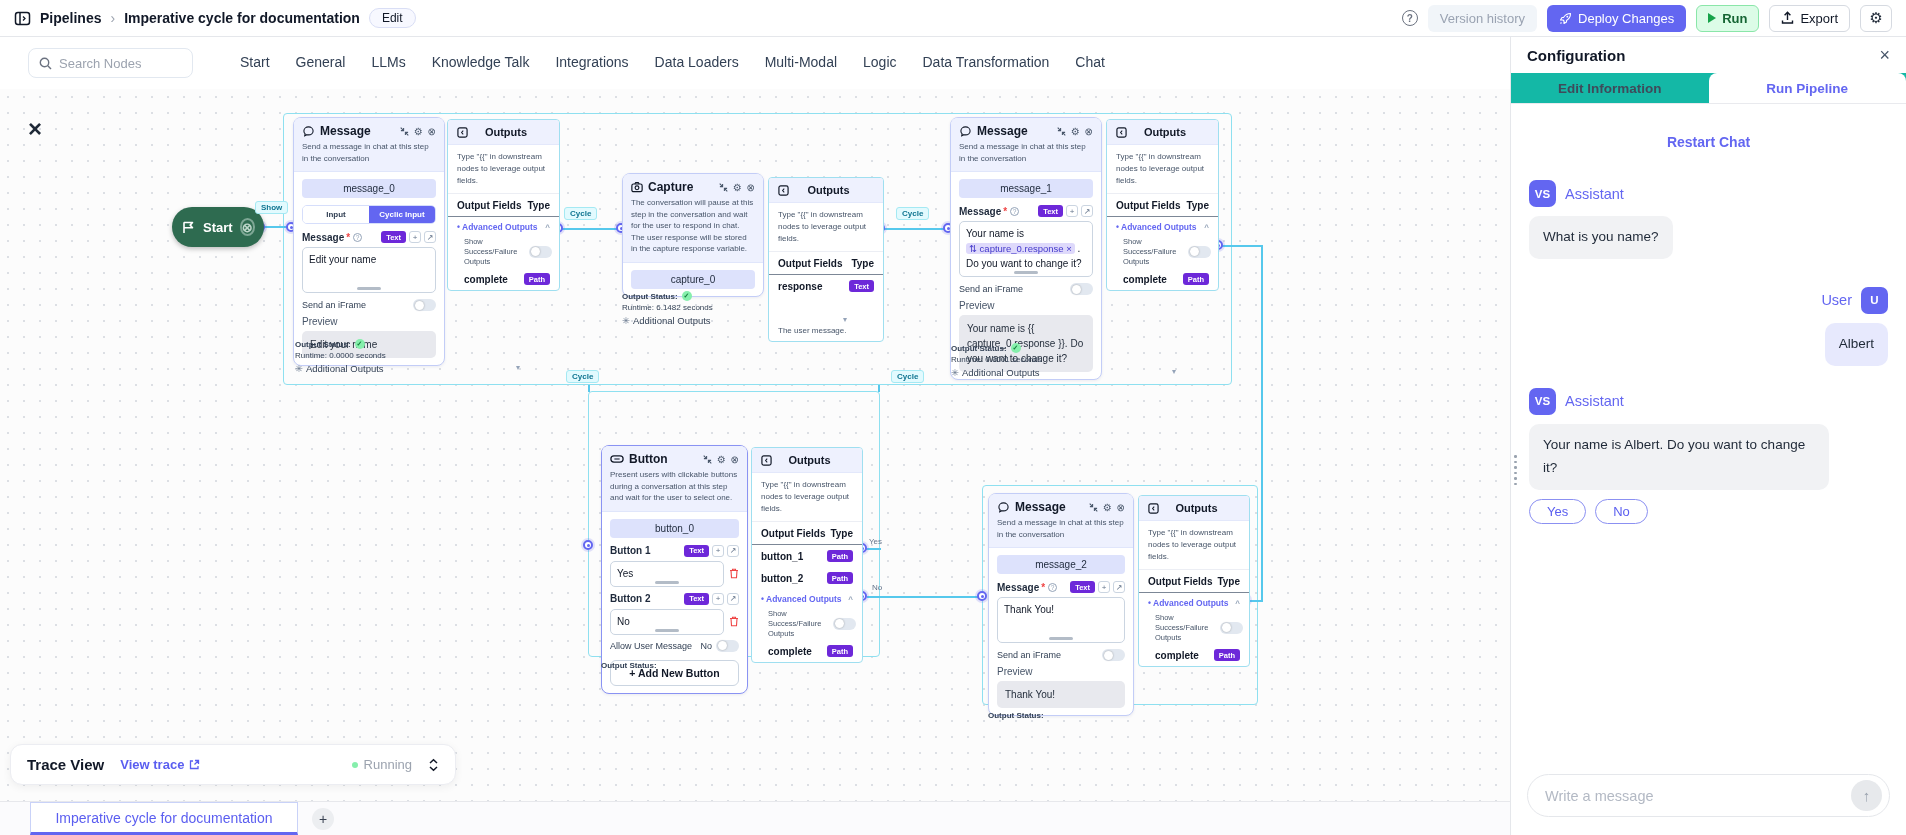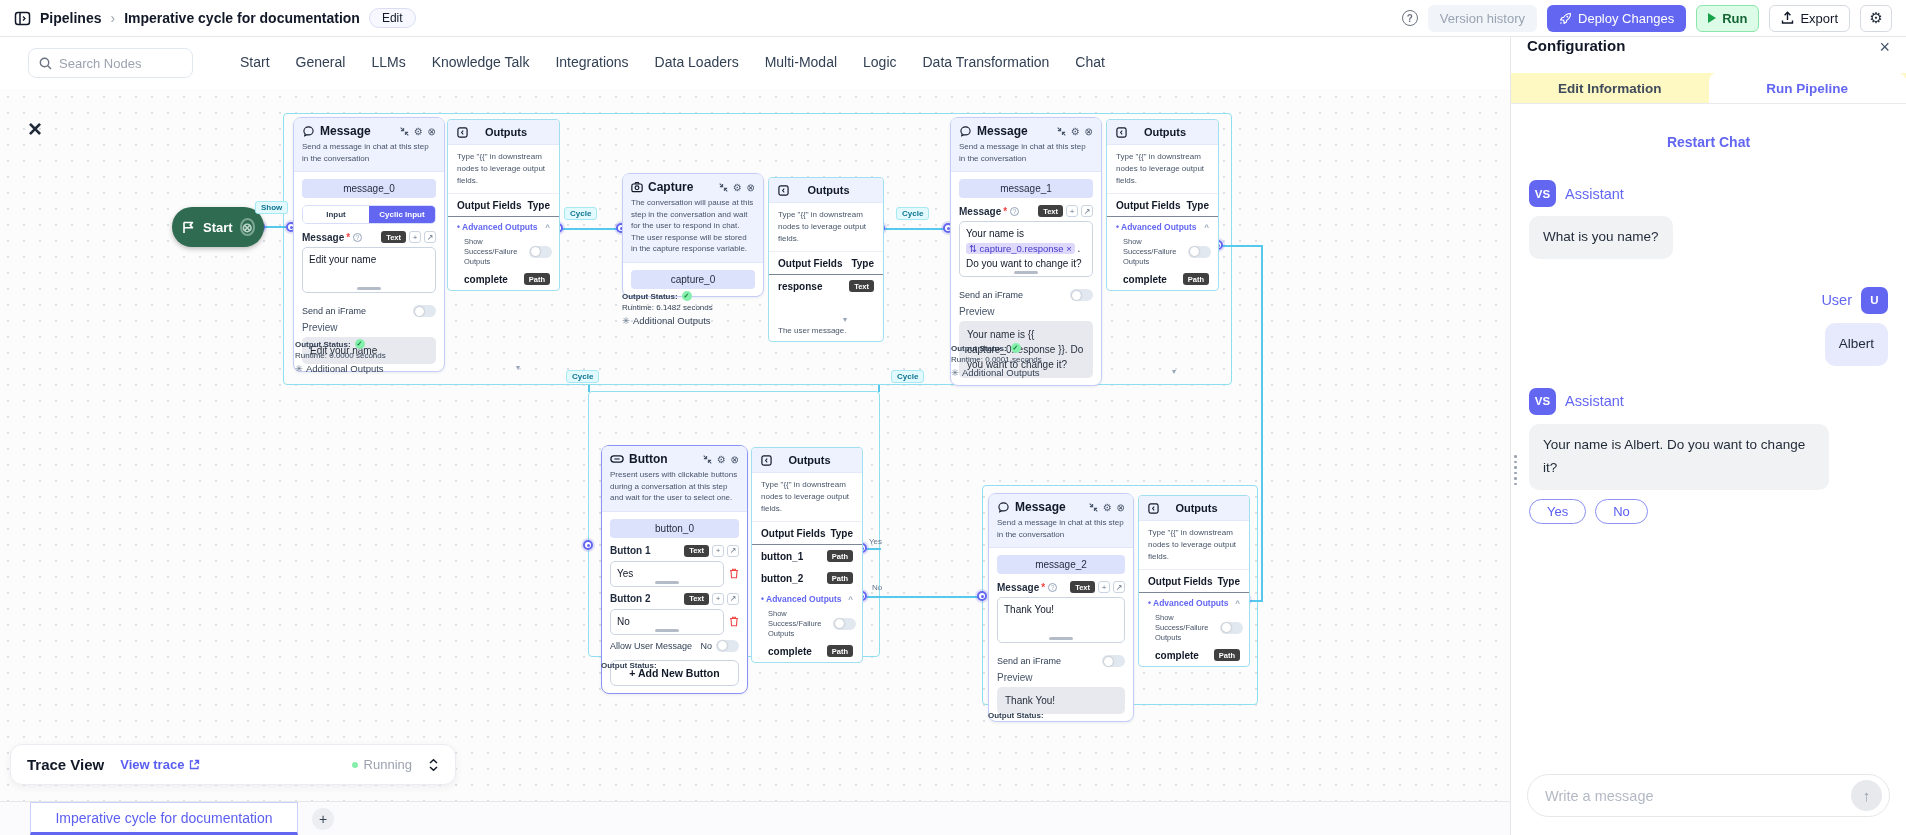--- a/index.html
+++ b/index.html
@@ -59,23 +59,23 @@
   .node-body { padding:7px 8px; }
   .name-pill { background:#dde2fc; border-radius:4px; text-align:center; font-size:10px; color:#1e293b; padding:4px 0; margin-bottom:7px; cursor:text; }
   .seg { display:flex; border:1px solid #d6defb; border-radius:5px; overflow:hidden; margin-bottom:7px; }
   .seg-item { flex:1; text-align:center; font-size:8px; padding:4px 0; background:#fff; color:#334155; font-weight:600; cursor:pointer; }
   .seg-item.active { background:#6366f1; color:#fff; }
   .field-row { display:flex; justify-content:space-between; align-items:center; margin-bottom:4px; }
   .fl { font-size:10px; font-weight:700; color:#1e293b; display:flex; align-items:center; gap:2px; }
   .req { color:#ef4444; font-style:normal; }
   .qm { width:9px; height:9px; border:1px solid #94a3b8; border-radius:50%; color:#94a3b8; font-size:6.5px; display:inline-flex; align-items:center; justify-content:center; font-weight:400; margin-left:1px; }
   .fr { display:flex; gap:3px; align-items:center; }
-  .badge-mini { background:#404040; color:#fff; font-size:7.5px; border-radius:3px; padding:1.5px 5px; font-weight:600; }
+  .badge-mini { background:#6d28d9; color:#fff; font-size:7.5px; border-radius:3px; padding:1.5px 5px; font-weight:600; }
   .mini-btn { width:12px; height:12px; border:1px solid #cbd5e1; border-radius:3px; display:inline-flex; align-items:center; justify-content:center; font-size:8px; color:#64748b; background:#fff; cursor:pointer; }
-  .ta { border:1px solid #cbd5e1; border-radius:5px; min-height:46px; padding:4px 6px; font-size:10px; color:#111827; position:relative; background:#fff; margin-bottom:12px; line-height:1.5; cursor:text; }
+  .ta { border:1px solid #cbd5e1; border-radius:5px; min-height:46px; padding:4px 6px; font-size:10px; color:#111827; position:relative; background:#fff; margin-bottom:6px; line-height:1.5; cursor:text; }
   .ta::after { content:""; position:absolute; bottom:2px; left:50%; transform:translateX(-50%); width:24px; height:3px; background:#9aa5b4; border-radius:2px; opacity:.75; }
   .ta.small { min-height:26px; }
   .chip { background:#ded9fb; color:#4338ca; border-radius:3px; padding:0 3px; font-size:9.5px; white-space:nowrap; }
   .toggle-row { display:flex; justify-content:space-between; align-items:center; font-size:9px; color:#334155; margin:5px 0 2px; }
   .toggle { width:23px; height:12px; background:#e2e8f0; border-radius:7px; position:relative; flex:0 0 auto; cursor:pointer; }
   .toggle::after { content:""; position:absolute; left:2px; top:1.5px; width:9px; height:9px; background:#fff; border-radius:50%; box-shadow:0 0 2px rgba(0,0,0,.35); }
   .pv-label { font-size:10px; color:#475569; margin:5px 0 4px; }
   .pv-box { background:#e8e9ee; border-radius:5px; padding:6px 8px; font-size:10px; color:#1f2937; line-height:1.5; }
   .status { position:absolute; font-size:8px; color:#334155; z-index:3; }
   .st-row { display:flex; align-items:center; gap:4px; font-weight:700; }
@@ -110,24 +110,24 @@
   #trace .run { display:flex; align-items:center; gap:6px; font-size:13px; color:#9ca3af; }
   #trace .dot { width:6px; height:6px; border-radius:50%; background:#86efac; }
 
   
   #flowtabs { position:absolute; left:0; right:0; bottom:0; height:34px; background:#fbfbfd; border-top:1px solid #e7e8ec; display:flex; align-items:stretch; padding-left:30px; gap:14px; z-index:6; }
   .flowtab { width:268px; background:#fff; border:1px solid #c9d2f8; border-bottom:3px solid #6366f1; color:#5b5ef0; font-size:14px; display:flex; align-items:center; justify-content:center; cursor:pointer; }
   .addtab { align-self:center; width:22px; height:22px; border-radius:50%; background:#eceef1; color:#374151; font-size:14px; display:flex; align-items:center; justify-content:center; cursor:pointer; }
 
   
   #sidebar { width:396px; border-left:1px solid #e5e7eb; background:#fff; display:flex; flex-direction:column; position:relative; }
-  .sb-head { height:36px; display:flex; align-items:flex-start; justify-content:space-between; padding:0 16px; }
+  .sb-head { height:36px; display:flex; align-items:center; justify-content:space-between; padding:0 16px; }
   .sb-title { font-size:15px; font-weight:700; color:#111827; }
   .sb-close { font-size:18px; color:#475569; cursor:pointer; }
-  .sb-tabs { display:flex; background:#fef9c3; height:31px; border-bottom:1px solid #e9eaee; flex:0 0 auto; }
+  .sb-tabs { display:flex; background:#14b8a6; height:31px; border-bottom:1px solid #e9eaee; flex:0 0 auto; }
   .sb-tab { flex:1; display:flex; align-items:center; justify-content:center; font-size:13.5px; font-weight:600; color:#3f4a5a; cursor:pointer; }
   .sb-tab.active { background:#fff; color:#6366f1; border-radius:8px 8px 0 0; }
   .chat { flex:1; padding:18px 18px 0; display:flex; flex-direction:column; overflow:hidden; }
   .restart { color:#6366f1; font-size:14px; font-weight:600; text-align:center; margin:12px 0 18px; cursor:pointer; }
   .msg-head { display:flex; align-items:center; gap:9px; margin-top:12px; }
   .msg-head.user { justify-content:flex-end; }
   .avatar { width:27px; height:27px; border-radius:7px; background:#6366f1; color:#fff; font-size:11.5px; font-weight:700; display:flex; align-items:center; justify-content:center; flex:0 0 auto; }
   .msg-name { color:#6366f1; font-size:14.5px; }
   .bubble { background:#f1f2f4; border-radius:10px; padding:10px 14px; font-size:13.5px; color:#1f2937; max-width:300px; width:fit-content; margin-top:9px; line-height:1.7; }
   .bubble.user { background:#e7e9fd; align-self:flex-end; }

